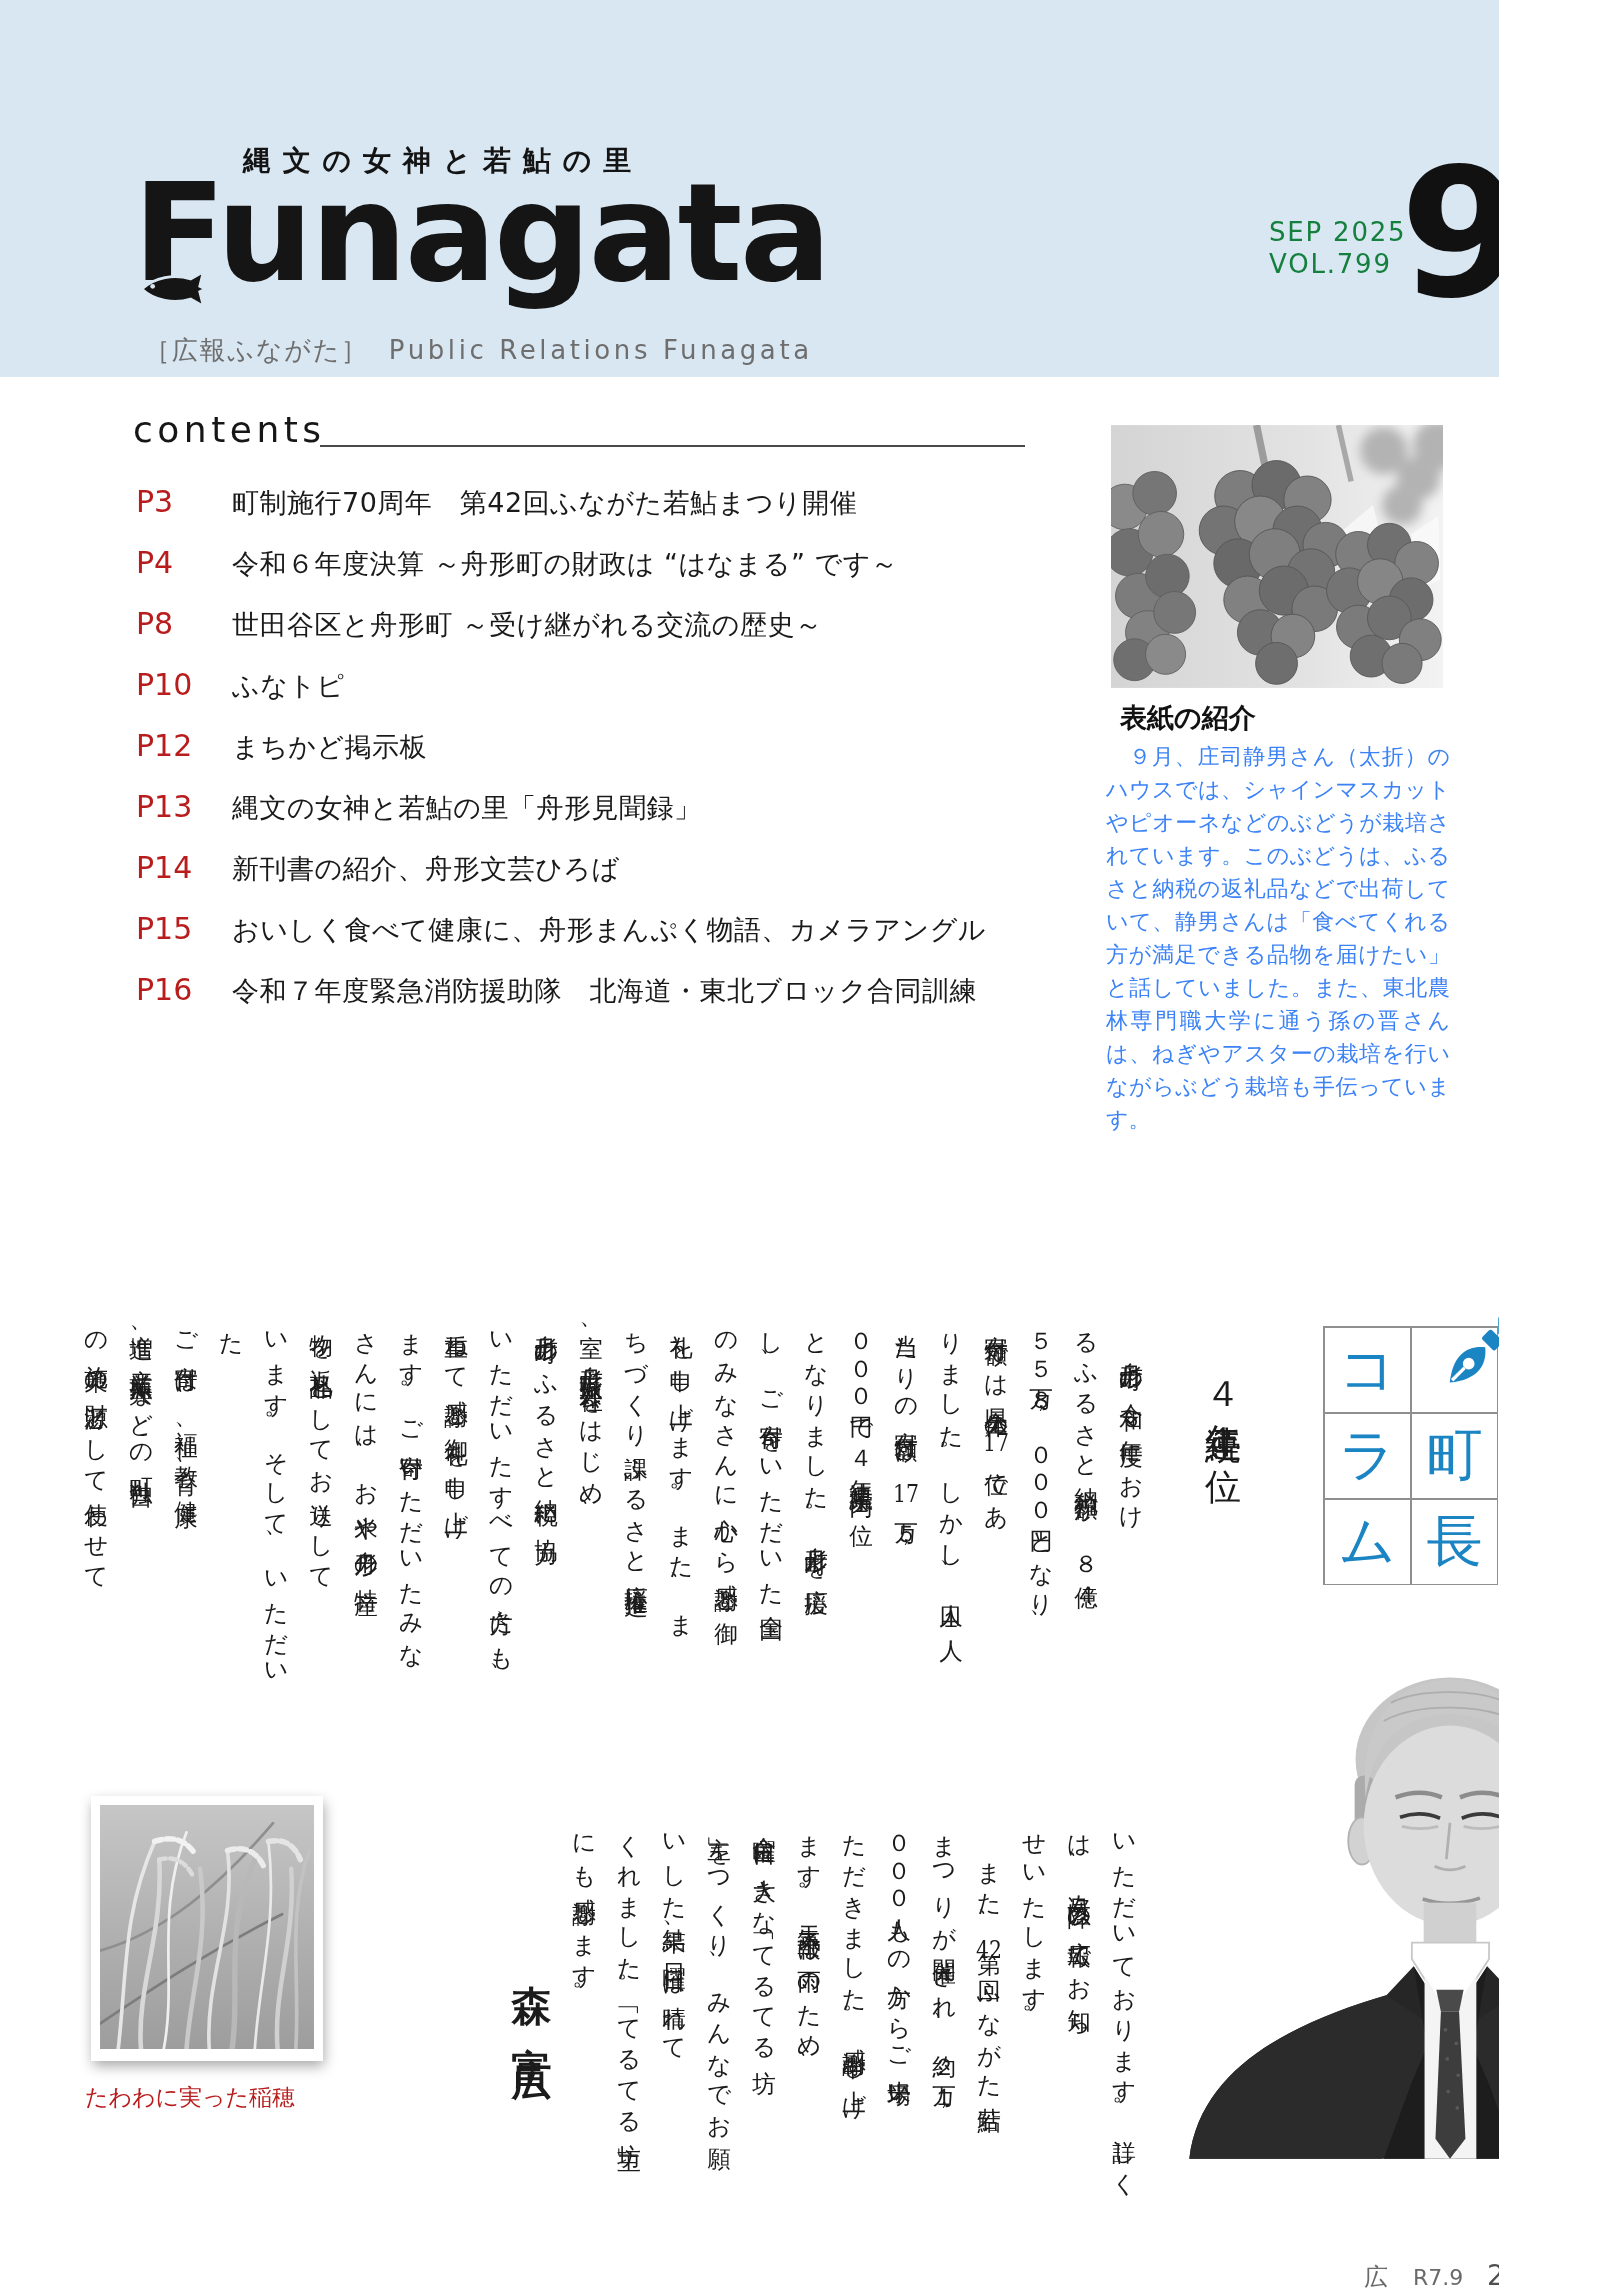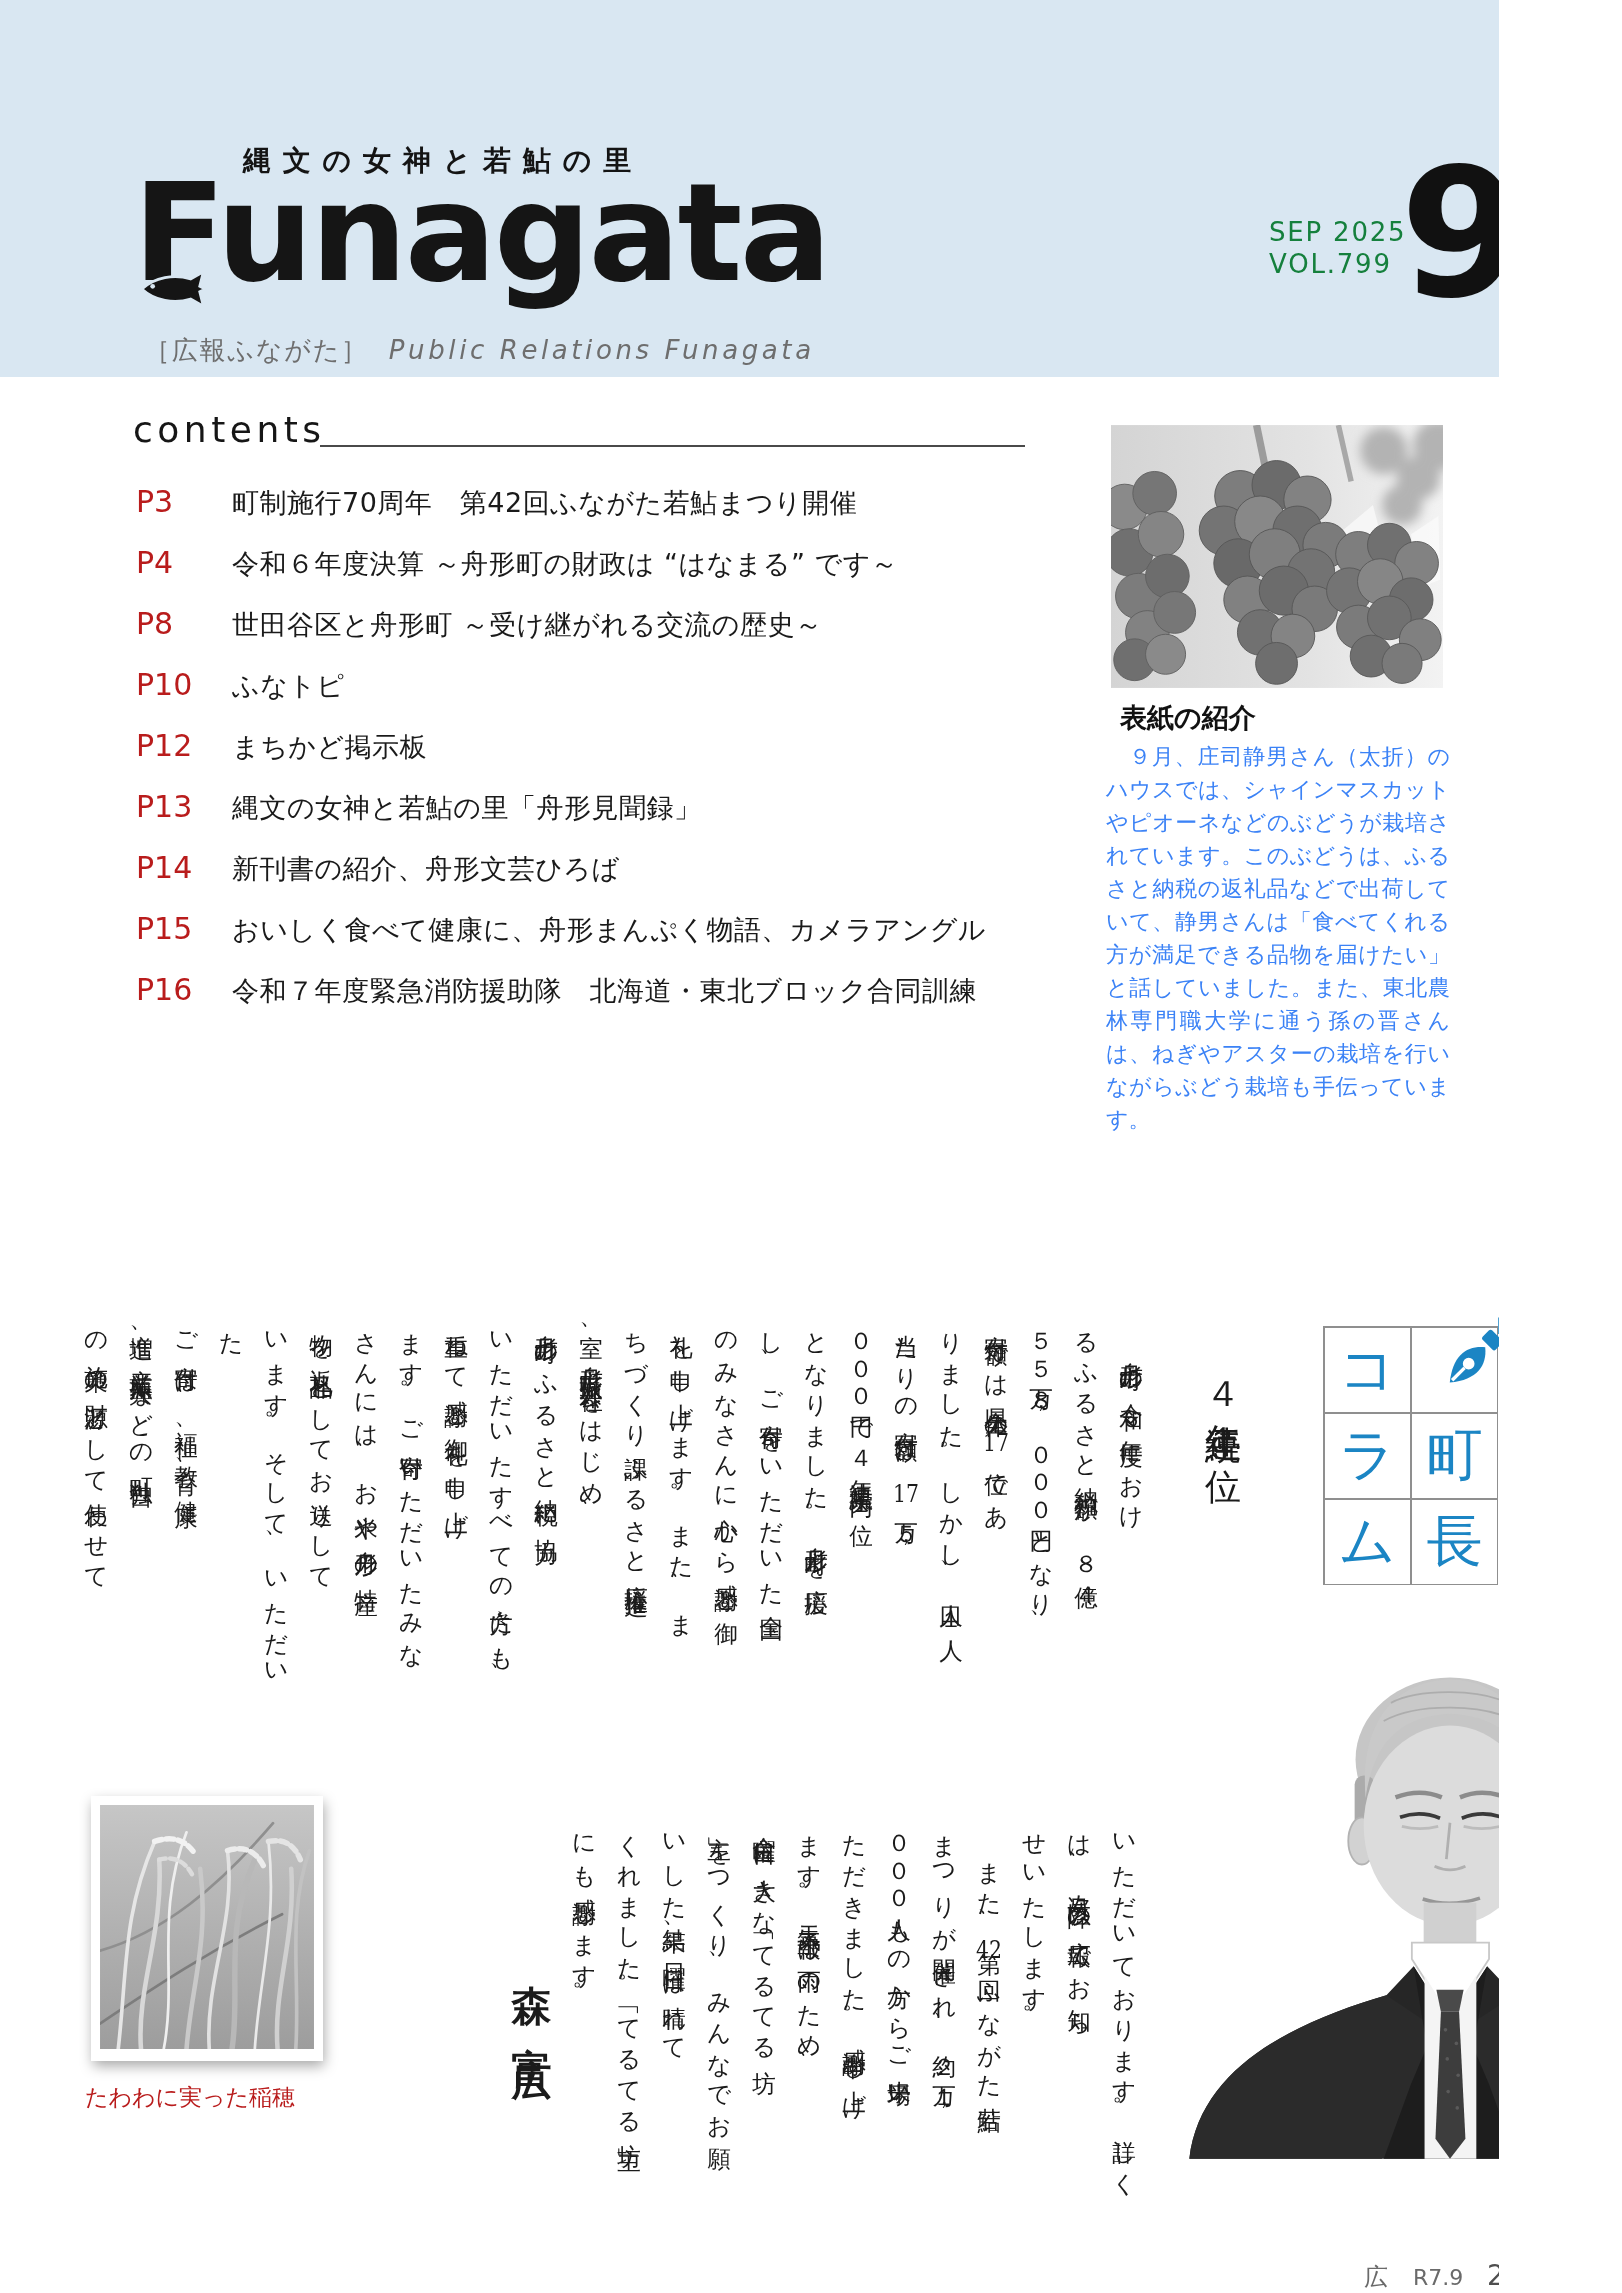--- a/index.html
+++ b/index.html
@@ -8,21 +8,21 @@
     position:relative; width:1499px; height:2294px; background:#ffffff;
     overflow:hidden; font-family:"DejaVu Sans", sans-serif; color:#1a1a1a;
   }
   
   .masthead { position:absolute; left:0; top:0; width:1623px; height:377px; background:#d9e7f2; }
   .tagline { position:absolute; left:243px; top:142px; font-size:28px; font-weight:bold; letter-spacing:11.8px; color:#141414; }
   .logo-text { position:absolute; left:133px; top:165px; font-size:136px; line-height:136px; font-weight:bold; letter-spacing:-2.7px; color:#151515; }
   .fish { position:absolute; left:136px; top:270px; }
   .subline { position:absolute; left:144px; top:333px; font-size:26px; color:#6e6e6e; display:flex; gap:20px; align-items:baseline; }
   .subline .jp { letter-spacing:1.8px; }
-  .subline .en { font-style:italic; letter-spacing:3.6px; }
+  .subline .en { letter-spacing:3.6px; }
   .issue-block { position:absolute; left:1269px; top:216px; font-weight:normal; color:#15803d; line-height:32px; font-size:26px; letter-spacing:1.8px; }
   .issue-number { position:absolute; left:1400px; top:145px; font-size:178px; line-height:178px; font-weight:bold; color:#111; }
   
   .contents-heading { position:absolute; left:133px; top:409px; font-size:36px; letter-spacing:4.5px; color:#161616; }
   .contents-rule { position:absolute; left:320px; top:445px; width:705px; height:1.8px; background:#4a4a4a; }
   .contents-list { position:absolute; left:136px; top:484px; width:1018px; }
   .contents-row { display:flex; align-items:baseline; height:31px; margin-bottom:30px; }
   .contents-page { width:96px; font-size:30px; color:#b91c1c; flex:none; }
   .contents-title { font-size:27px; color:#1a1a1a; letter-spacing:0.5px; white-space:nowrap; }
   

